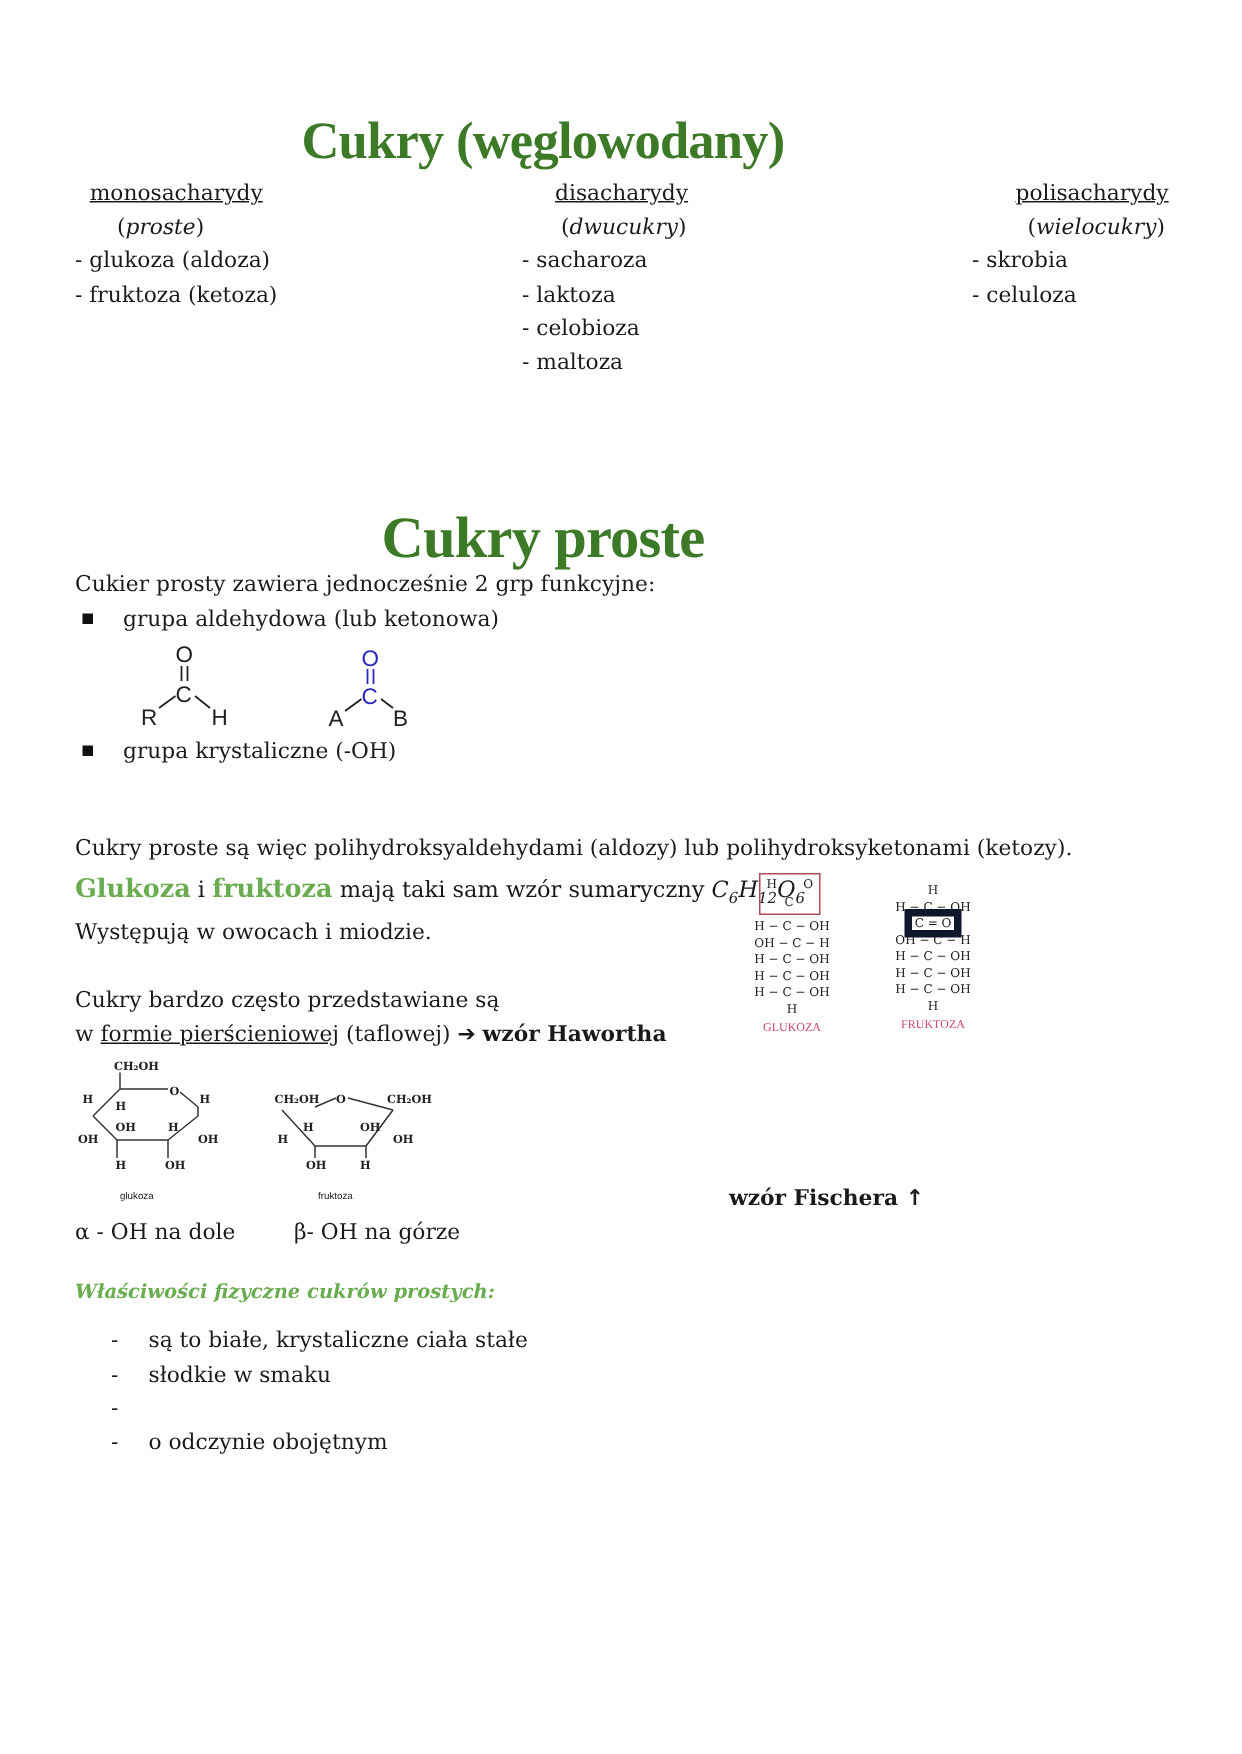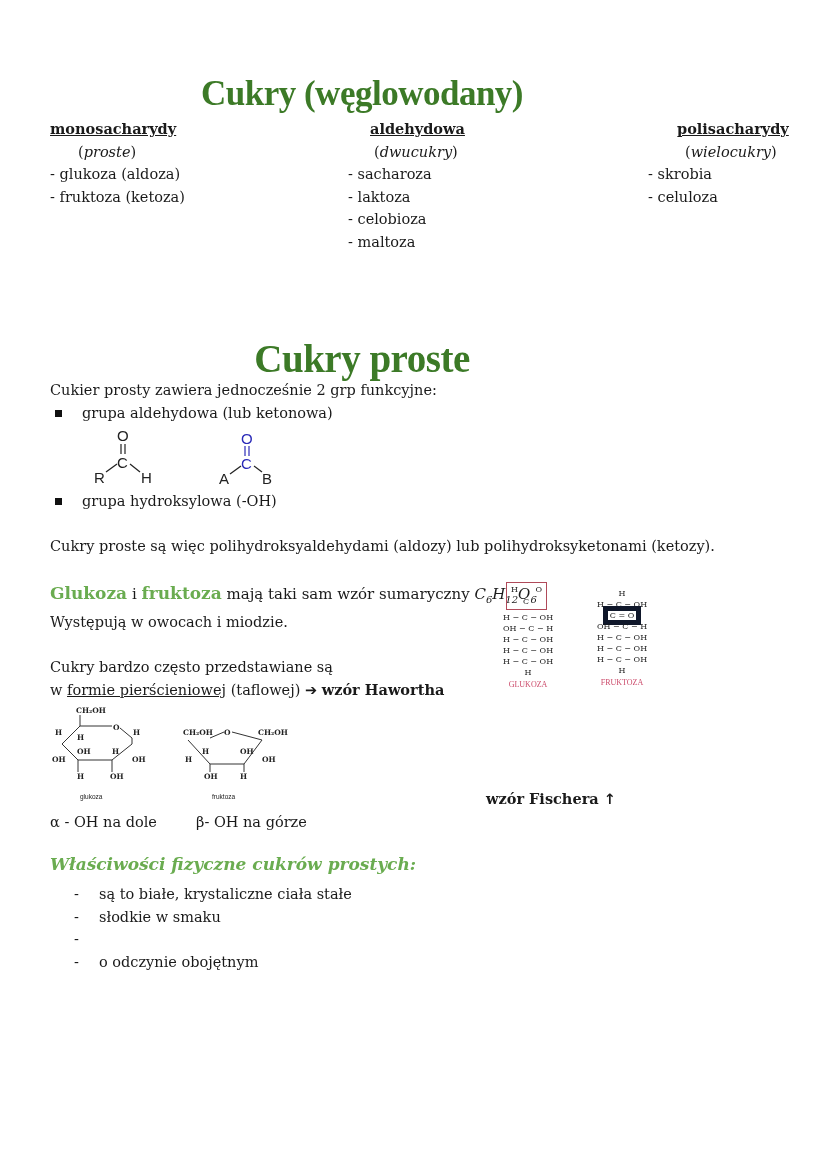--- a/index.html
+++ b/index.html
@@ -3,45 +3,45 @@
 <meta charset="utf-8">
 <style>
   * { box-sizing: border-box; margin: 0; padding: 0; }
   html, body { width: 828px; height: 1169px; background: #ffffff; overflow: hidden; }
   body { position: relative; font-family: "DejaVu Serif", serif; color: #1a1a1a; }
   .abs { position: absolute; }
   .title { font-family: "Liberation Serif", serif; font-weight: bold; color: #3c7a27; text-align: center; width: 724px; left: 0; letter-spacing: -0.5px; }
   .t1 { top: 74px; font-size: 35px; }
   .t2 { top: 336px; font-size: 39px; }
   .txt { font-size: 14.5px; line-height: 22.5px; white-space: nowrap; }
-  .colhead { font-weight: bold; text-decoration: underline; font-size: 14.5px; }
+  .colhead { font-weight: normal; text-decoration: underline; font-size: 14.5px; text-align: center; }
   .ital { font-style: italic; }
   .green { color: #6aac50; font-weight: bold; }
   .bullet-sq { display: inline-block; width: 7px; height: 7px; background: #111; margin-right: 20px; vertical-align: middle; position: relative; top: -1px; }
   .chem { font-family: "Liberation Sans", sans-serif; }
   .small { font-family: "DejaVu Serif", serif; font-size: 8px; }
   .pink { color: #cc4b6b; font-size: 8px; font-family: "Liberation Serif", serif; }
-  .prop-title { font-family: "DejaVu Serif", serif; font-style: italic; font-weight: bold; color: #6aac50; font-size: 17px; }
+  .prop-title { font-family: "DejaVu Serif", serif; font-style: italic; font-weight: bold; color: #6aac50; font-size: 13px; }
   .dash-list .row { display: flex; }
   .dash-list .dash { width: 25px; }
 </style>
 </head>
 <body>
 
 <div class="abs title t1">Cukry (węglowodany)</div>
 
 <div class="abs txt" style="left:50px; top:118px;">
   <div class="colhead">monosacharydy</div>
   <div style="padding-left:28px;">(<span class="ital">proste</span>)</div>
   <div>- glukoza (aldoza)</div>
   <div>- fruktoza (ketoza)</div>
 </div>
 
 <div class="abs txt" style="left:348px; top:118px;">
-  <div class="colhead" style="padding-left:22px;">aldehydowa</div>
+  <div class="colhead" style="padding-left:22px;">disacharydy</div>
   <div style="padding-left:26px;">(<span class="ital">dwucukry</span>)</div>
   <div>- sacharoza</div>
   <div>- laktoza</div>
   <div>- celobioza</div>
   <div>- maltoza</div>
 </div>
 
 <div class="abs txt" style="left:648px; top:118px;">
   <div class="colhead" style="padding-left:29px;">polisacharydy</div>
   <div style="padding-left:37px;">(<span class="ital">wielocukry</span>)</div>
@@ -72,24 +72,24 @@
   <line x1="33" y1="20" x2="33" y2="30" stroke="#2a2ab8" stroke-width="1.2"></line>
   <line x1="37" y1="20" x2="37" y2="30" stroke="#2a2ab8" stroke-width="1.2"></line>
   <text x="29" y="43" font-size="15" font-family="Liberation Sans, sans-serif" fill="#2a2ab8">C</text>
   <line x1="18" y1="48" x2="29" y2="40" stroke="#222" stroke-width="1.2"></line>
   <line x1="42" y1="40" x2="50" y2="46" stroke="#222" stroke-width="1.2"></line>
   <text x="7" y="58" font-size="15" font-family="Liberation Sans, sans-serif" fill="#222">A</text>
   <text x="50" y="58" font-size="15" font-family="Liberation Sans, sans-serif" fill="#222">B</text>
 </svg>
 
 <div class="abs txt" style="left:55px; top:490px;">
-  <span class="bullet-sq"></span><span>grupa hydroksylowa (-OH)</span>
-</div>
-
-<div class="abs txt" style="left:50px; top:535px;">Cukry proste są więc polihydroksyaldehydami (aldozy) lub polihydroksyketonami (ketozy).</div>
+  <span class="bullet-sq"></span><span>grupa krystaliczne (-OH)</span>
+</div>
+
+<div class="abs txt" style="left:50px; top:555px;">Cukry proste są więc polihydroksyaldehydami (aldozy) lub polihydroksyketonami (ketozy).</div>
 
 <div class="abs txt" style="left:50px; top:582px; font-size:15px;">
   <span class="green" style="font-size:17px;">Glukoza</span><span> i </span><span class="green" style="font-size:17px;">fruktoza</span><span> mają taki sam wzór sumaryczny </span>
   <span class="ital" style="font-family:'DejaVu Serif',serif;">
     <span>C</span><sub style="font-size:10px;">6</sub><span>H</span><sub style="font-size:10px;">12</sub><span>O</span><sub style="font-size:10px;">6</sub>
   </span>
 </div>
 <div class="abs txt" style="left:50px; top:611px;">Występują w owocach i miodzie.</div>
 
 <div class="abs txt" style="left:50px; top:656px;">Cukry bardzo często przedstawiane są</div>

